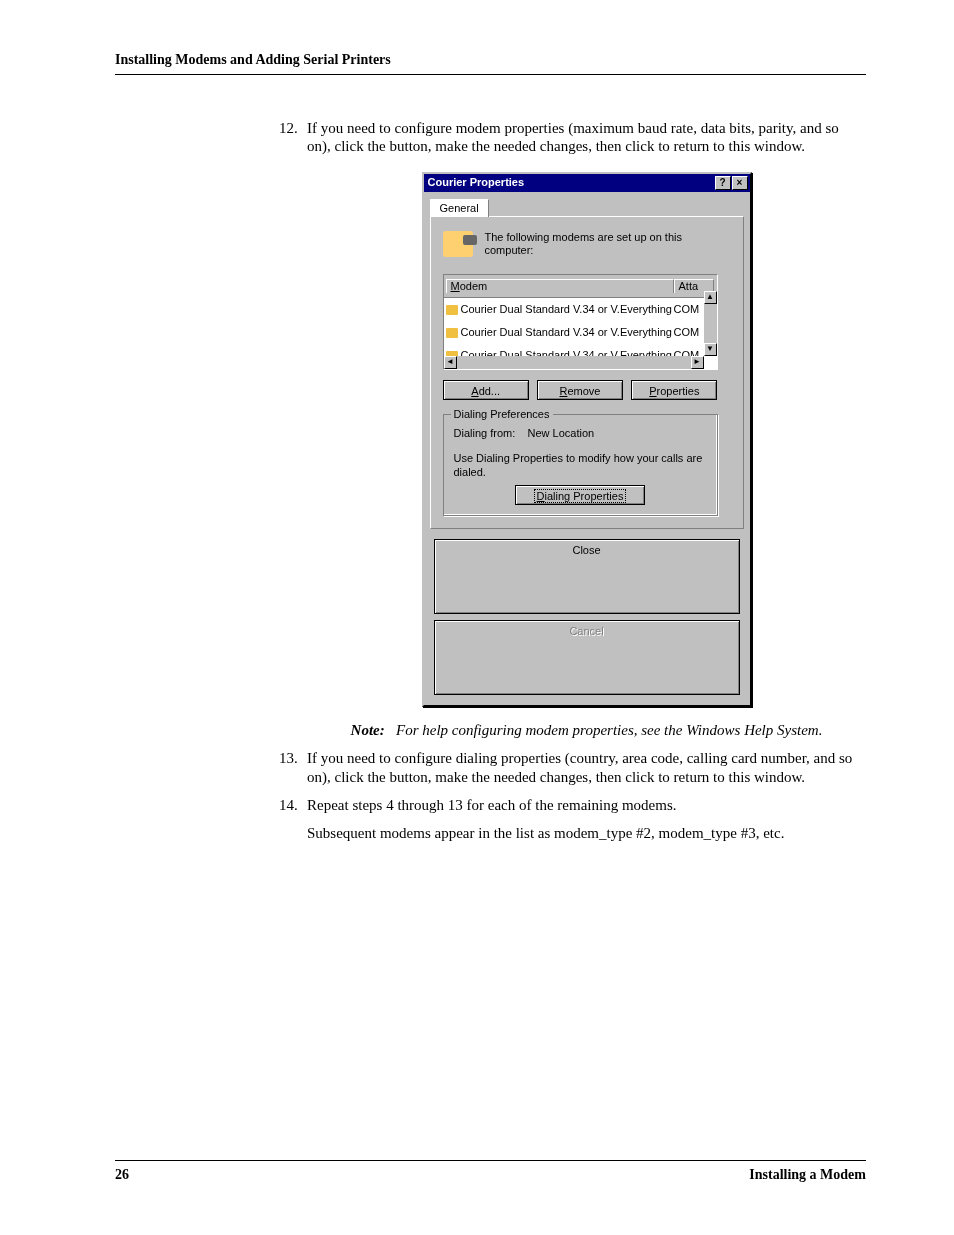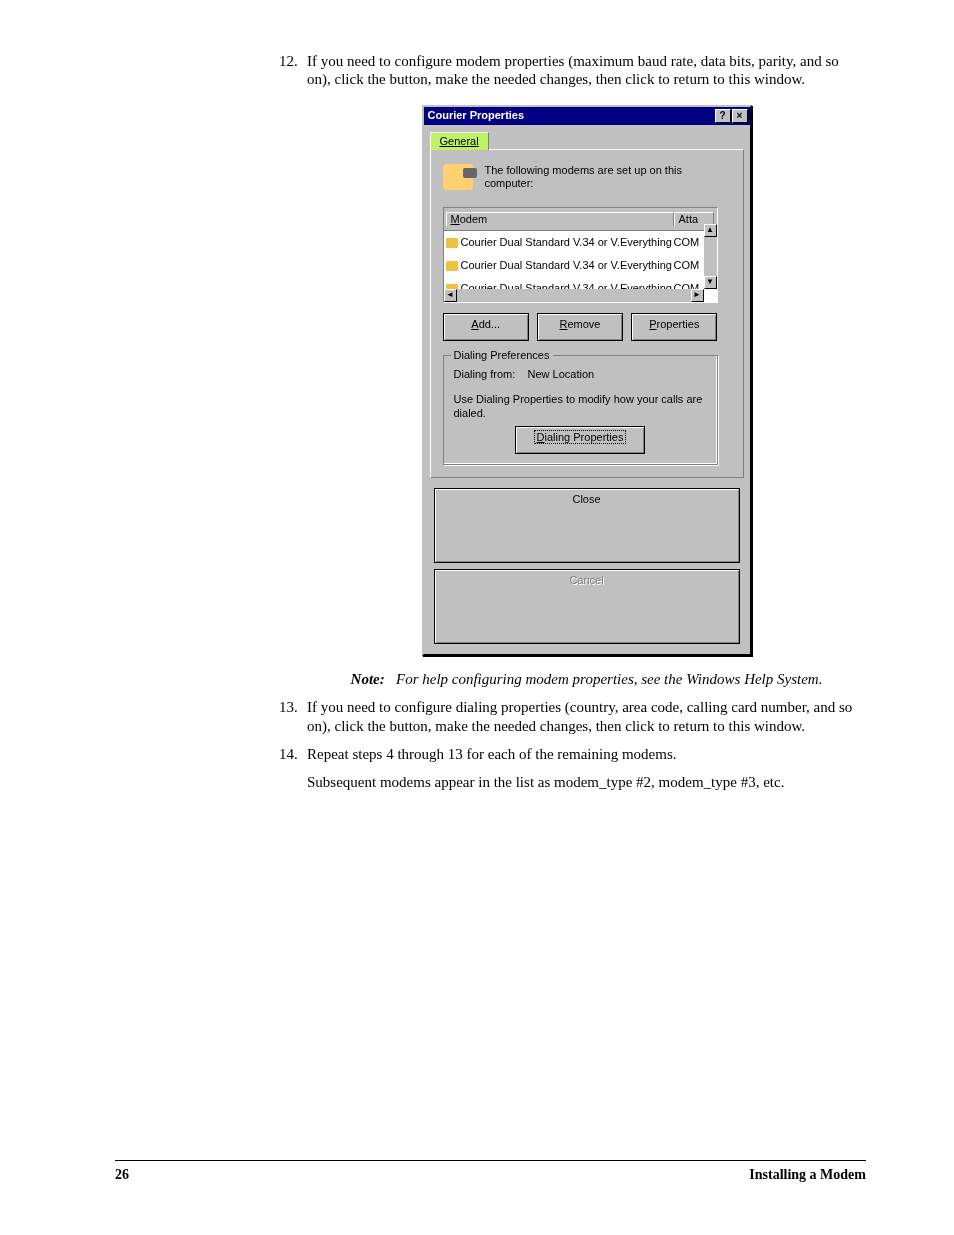--- a/index.html
+++ b/index.html
@@ -77,29 +77,28 @@
     line-height: 11px;
     text-align: center;
     color: #000;
     font-weight: bold;
   }
   .tabstrip {
     padding: 6px 6px 0 6px;
   }
   .tab {
     display: inline-block;
-    background: #bef264;
+    background: #ffffff;
     border-top: 1px solid #fff;
     border-left: 1px solid #fff;
     border-right: 1px solid #808080;
     padding: 2px 9px;
     font-size: 11px;
     position: relative;
     top: 1px;
-    text-decoration: underline;
   }
   .tabbody {
     margin: 0 6px 6px 6px;
     border: 1px solid #fff;
     border-right-color: #808080;
     border-bottom-color: #808080;
     padding: 14px 25px 12px 12px;
   }
   .toprow { display: flex; align-items: center; gap: 12px; margin-bottom: 16px; }
   .modem-icon {
@@ -168,21 +167,21 @@
   }
   .hscroll {
     position: absolute;
     left: 0; right: 13px; bottom: 0; height: 13px;
     background: #c0c0c0;
     display: flex; justify-content: space-between;
   }
   .btnrow { display: flex; justify-content: space-between; margin-top: 10px; gap: 8px; }
   .winbtn {
     flex: 1;
-    height: 28px;
+    height: 20px;
     background: #c0c0c0;
     border: 1px solid #000;
     box-shadow: inset 1px 1px 0 #fff, inset -1px -1px 0 #808080;
     font-family: inherit;
     font-size: 11px;
     text-align: center;
     line-height: 20px;
   }
   .winbtn u { text-decoration: underline; }
   .groupbox {
@@ -230,20 +229,21 @@
     justify-content: space-between;
     font-size: 14px;
   }
   .footer .pnum { font-weight: bold; }
   .footer .sect { font-weight: bold; }
 </style>
 </head>
 <body>
 
 <div class="page">
+  <div class="running-head">Installing Modems and Adding Serial Printers</div>
 
   <div class="content">
     <ol class="steps">
 
       <li>
         <span class="num">12.</span>
         <span>If you need to configure modem properties (maximum baud rate, data bits, parity, and so on), click the </span>
         <span> button, make the needed changes, then click </span>
         <span> to return to this window.</span>
 

